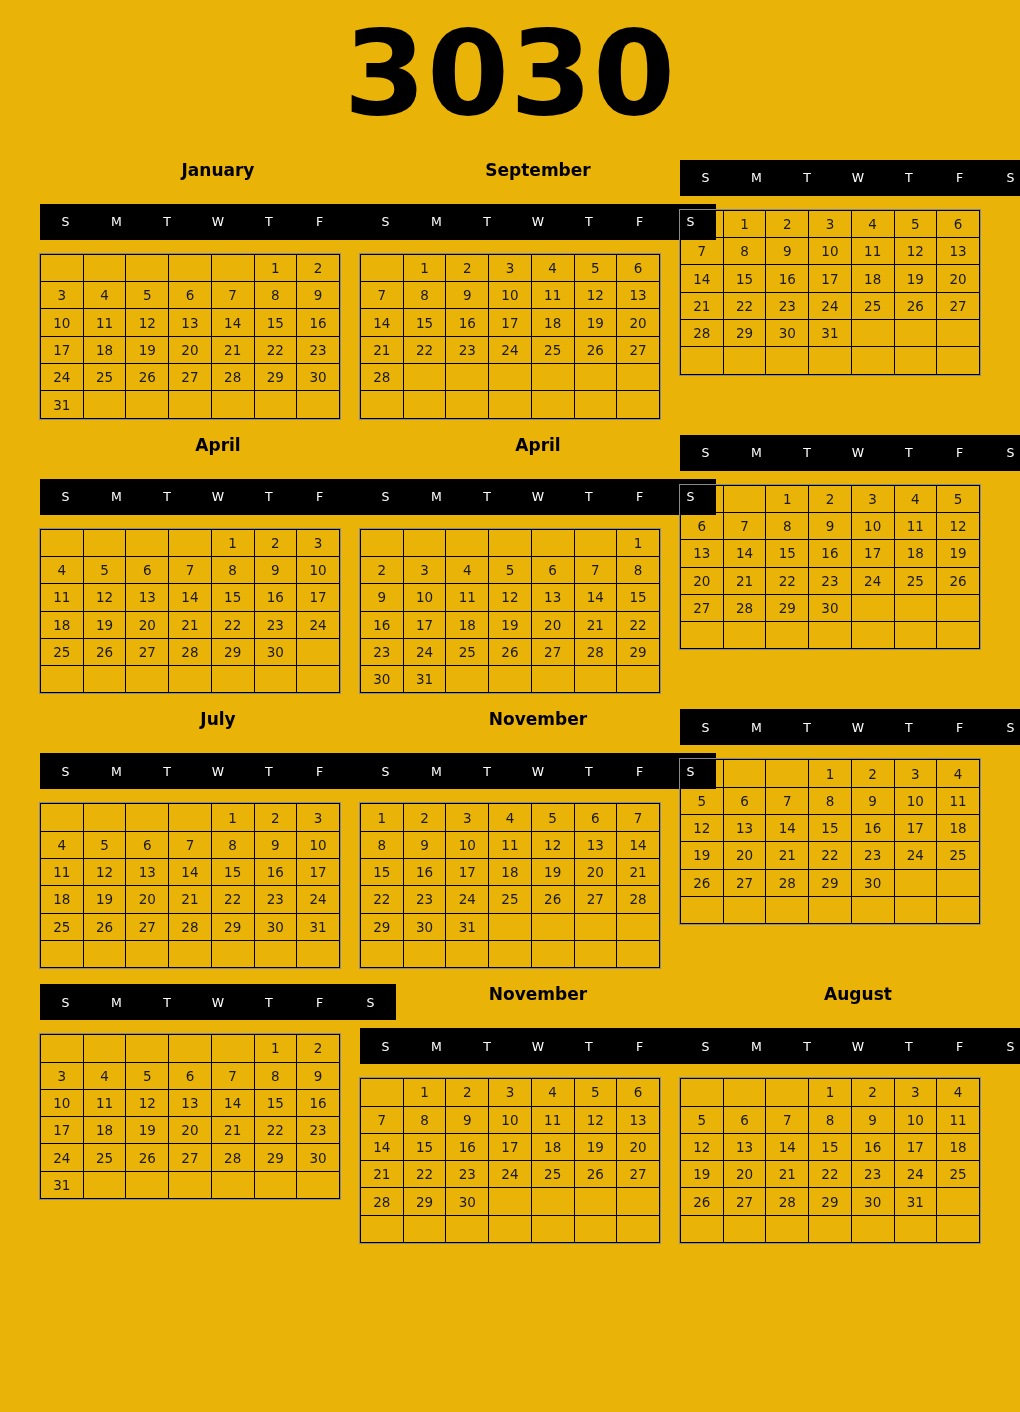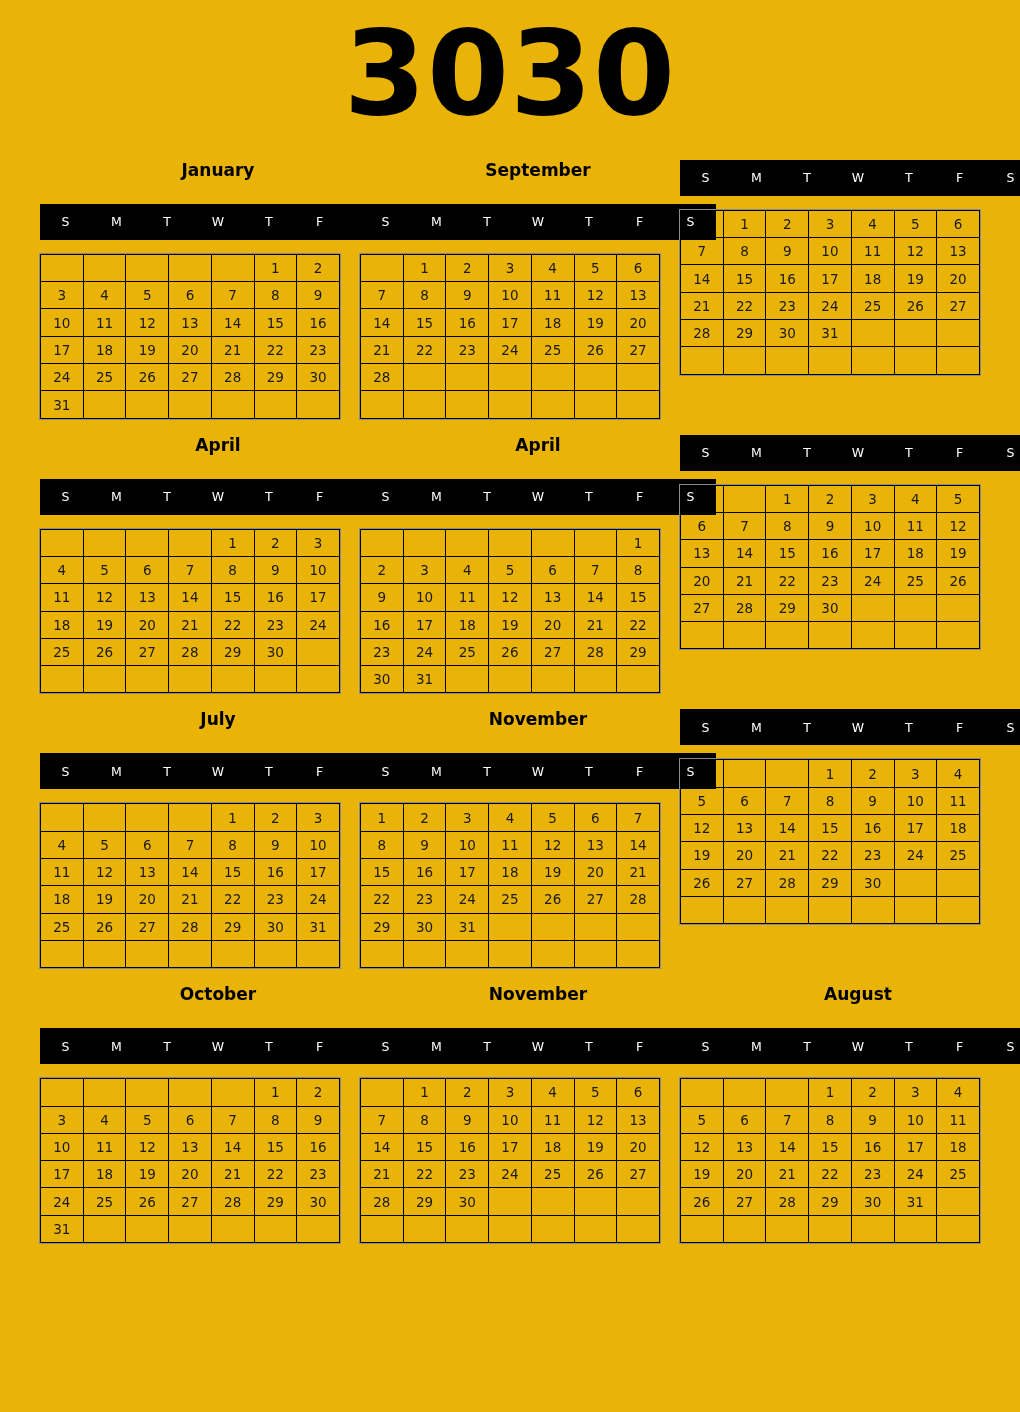--- a/index.html
+++ b/index.html
@@ -680,21 +680,20 @@
               <td></td>
               <td></td>
               <td></td>
               <td></td>
             </tr>
           </tbody>
         </table>
   </section>
 
   <section class="month">
-    <h2 class="month-title">October</h2>
     <div class="weekday-bar">
           <span class="weekday">S</span>
           <span class="weekday">M</span>
           <span class="weekday">T</span>
           <span class="weekday">W</span>
           <span class="weekday">T</span>
           <span class="weekday">F</span>
           <span class="weekday">S</span>
         </div>
     <table class="day-grid">

